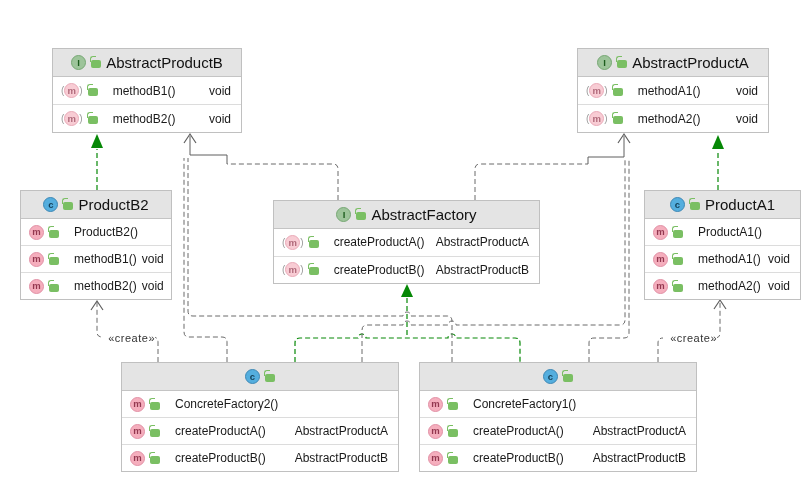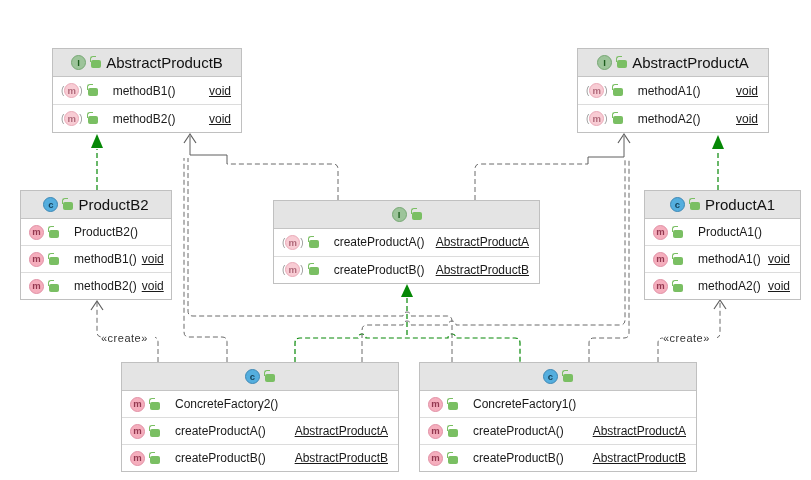--- a/index.html
+++ b/index.html
@@ -22,42 +22,42 @@
     height:28px;flex:0 0 28px;background:#e4e4e4;border-bottom:1px solid #c4c4c4;
     display:flex;align-items:center;justify-content:center;gap:5px;box-sizing:border-box;
   }
   .uml-title{font-size:15px;color:#111;white-space:nowrap;}
   .uml-row{
     flex:1 1 auto;display:flex;align-items:center;gap:5px;
     padding:0 10px 0 8px;box-sizing:border-box;font-size:12px;white-space:nowrap;
   }
   .uml-row + .uml-row{border-top:1px solid #dcdcdc;}
   .m-name{margin-left:10px;}
-  .m-type{margin-left:auto;text-decoration:underline;}
+  .m-type{margin-left:auto;}
 
   .icon-circle{
     display:inline-flex;align-items:center;justify-content:center;
     width:13px;height:13px;border-radius:50%;flex:0 0 13px;
     font-size:9.5px;font-weight:bold;line-height:1;
   }
   .ic-interface{background:#9dc49a;border:1px solid #77a874;color:#1d5c1d;}
   .ic-class{background:#54aede;border:1px solid #3e88b5;color:#123f57;}
   .ic-method{background:#f5aebd;border:1px solid #e291a6;color:#93374f;}
   .ic-method-abs{background:#f8ccd4;border:1px solid #eaaab8;color:#b06a7b;}
   .abs-wrap{display:inline-flex;align-items:center;color:#9a9a9a;font-size:10px;gap:0;}
   .lock{
     position:relative;display:inline-block;width:10px;height:8px;flex:0 0 10px;
     background:#7abf63;border-radius:2px;margin-top:3px;
   }
   .lock::before{
     content:"";position:absolute;left:-1px;top:-4px;width:5px;height:5px;
     border:1.5px solid #7abf63;border-bottom:none;border-right:none;border-radius:3px 0 0 0;
   }
   .edge-label{
-    position:absolute;width:54px;height:14px;background:#fff;text-align:left;
+    position:absolute;width:54px;height:14px;background:#fff;text-align:right;
     font-size:11px;line-height:14px;color:#333;letter-spacing:0.5px;
   }
 </style>
 </head>
 <body>
 
 <div class="canvas">
 
   <svg class="edges" width="811" height="480" viewBox="0 0 811 480">
 
@@ -176,20 +176,21 @@
       <span class="lock"></span>
       <span class="m-name">methodA2()</span>
       <span class="m-type">void</span>
     </div>
   </div>
 
   <div class="uml-class" style="left:273px;top:200px;width:267px;height:84px;">
     <div class="uml-header">
       <span class="icon-circle ic-interface">I</span>
       <span class="lock"></span>
+      <span class="uml-title">AbstractFactory</span>
     </div>
     <div class="uml-row">
       <span class="abs-wrap">(<span class="icon-circle ic-method-abs">m</span>)</span>
       <span class="lock"></span>
       <span class="m-name">createProductA()</span>
       <span class="m-type">AbstractProductA</span>
     </div>
     <div class="uml-row">
       <span class="abs-wrap">(<span class="icon-circle ic-method-abs">m</span>)</span>
       <span class="lock"></span>

